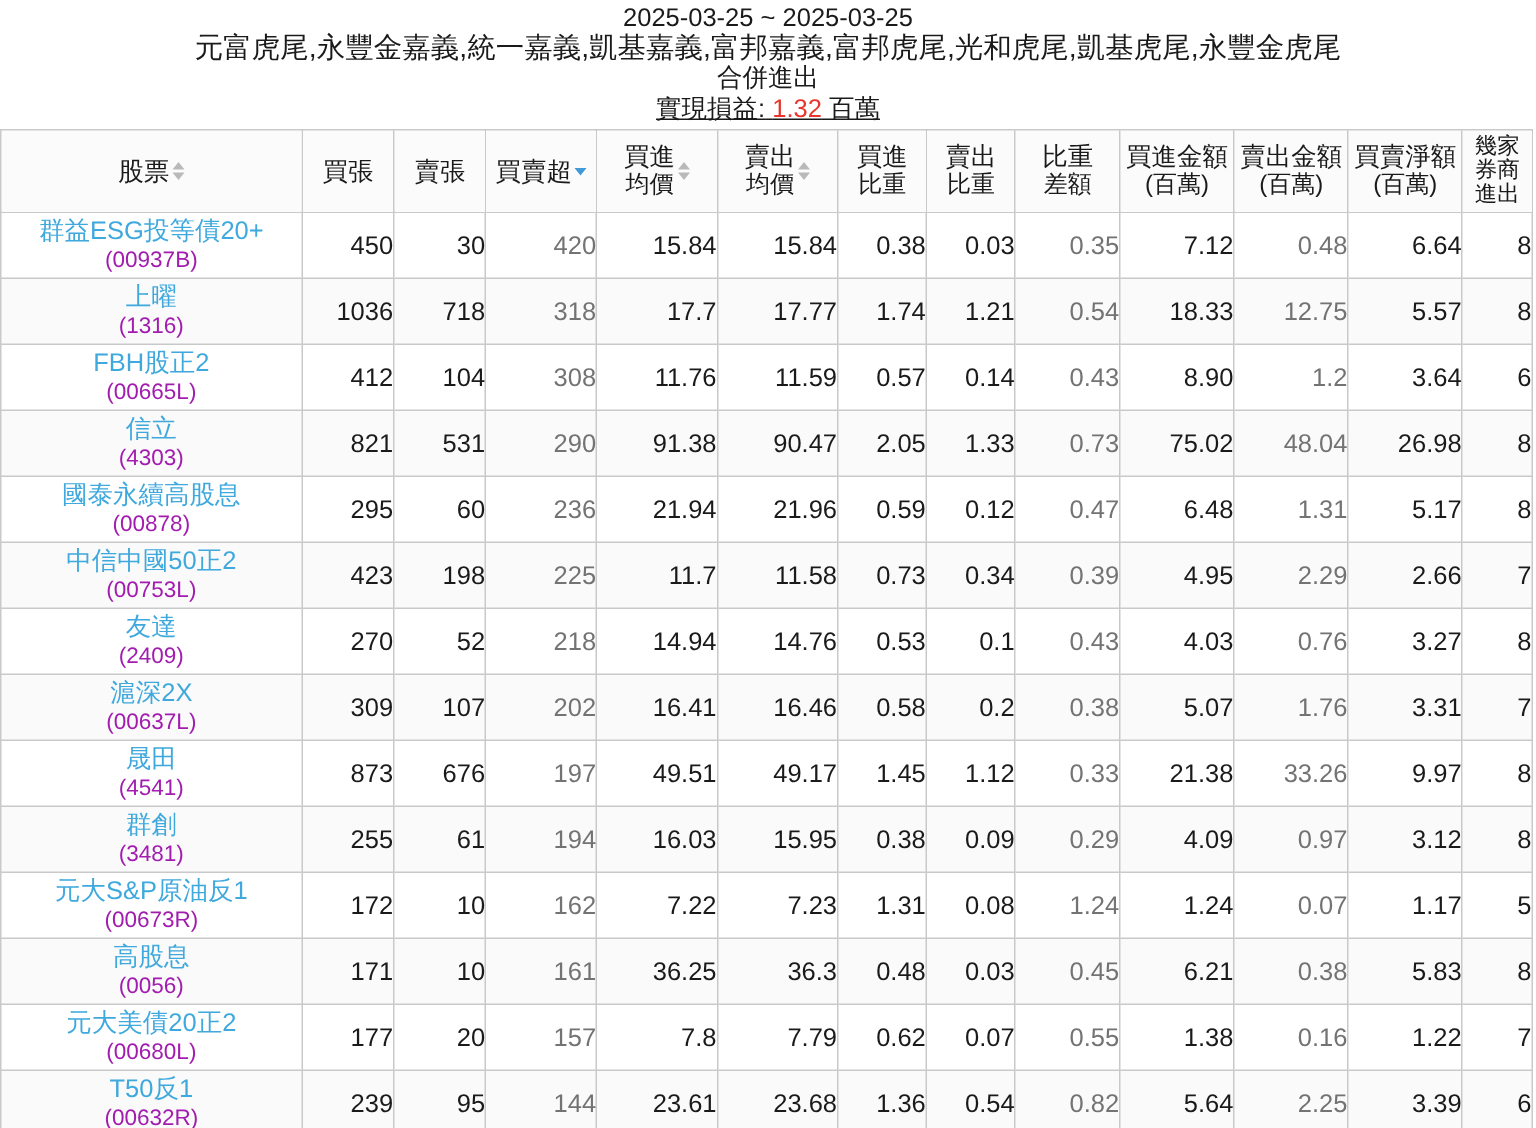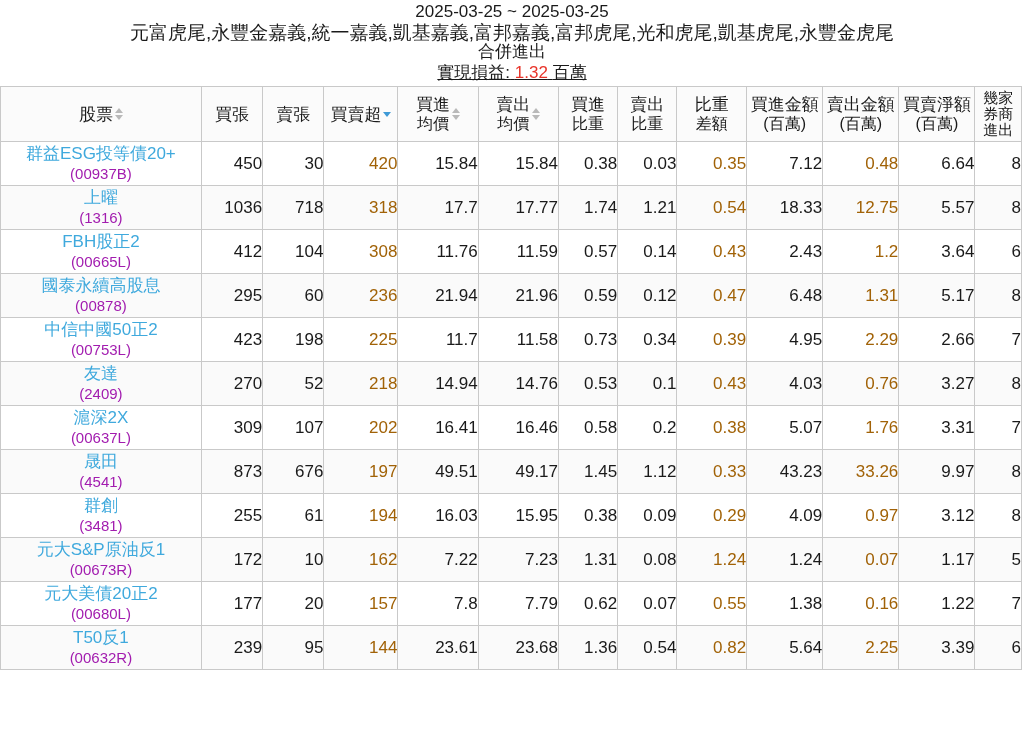--- a/index.html
+++ b/index.html
@@ -123,21 +123,21 @@
     display: block;
     font-size: 15px;
     white-space: nowrap;
   }
   td.num {
     text-align: right;
     padding-right: 5px;
     vertical-align: middle;
   }
   td.red {
-    color: #a16207;
+    color: #737373;
   }
   tbody tr:nth-child(even) {
     background: #fafafa;
   }
   .col-stock { width: 190px; }
   .col-small { width: 58px; }
   .col-buysell { width: 70px; }
   .col-mid { width: 76px; }
   .col-ratio { width: 56px; }
   .col-diff { width: 66px; }
@@ -304,24 +304,42 @@
             <span class="code">(00665L)</span>
           </td>
           <td class="num">412</td>
           <td class="num">104</td>
           <td class="num red">308</td>
           <td class="num">11.76</td>
           <td class="num">11.59</td>
           <td class="num">0.57</td>
           <td class="num">0.14</td>
           <td class="num red">0.43</td>
-          <td class="num">2.43</td>
+          <td class="num">8.90</td>
           <td class="num red">1.2</td>
           <td class="num">3.64</td>
           <td class="num">6</td>
+        </tr>
+        <tr>
+          <td class="stock">
+            <span class="name">信立</span>
+            <span class="code">(4303)</span>
+          </td>
+          <td class="num">821</td>
+          <td class="num">531</td>
+          <td class="num red">290</td>
+          <td class="num">91.38</td>
+          <td class="num">90.47</td>
+          <td class="num">2.05</td>
+          <td class="num">1.33</td>
+          <td class="num red">0.73</td>
+          <td class="num">75.02</td>
+          <td class="num red">48.04</td>
+          <td class="num">26.98</td>
+          <td class="num">8</td>
         </tr>
         <tr>
           <td class="stock">
             <span class="name">國泰永續高股息</span>
             <span class="code">(00878)</span>
           </td>
           <td class="num">295</td>
           <td class="num">60</td>
           <td class="num red">236</td>
           <td class="num">21.94</td>
@@ -394,21 +412,21 @@
             <span class="code">(4541)</span>
           </td>
           <td class="num">873</td>
           <td class="num">676</td>
           <td class="num red">197</td>
           <td class="num">49.51</td>
           <td class="num">49.17</td>
           <td class="num">1.45</td>
           <td class="num">1.12</td>
           <td class="num red">0.33</td>
-          <td class="num">43.23</td>
+          <td class="num">21.38</td>
           <td class="num red">33.26</td>
           <td class="num">9.97</td>
           <td class="num">8</td>
         </tr>
         <tr>
           <td class="stock">
             <span class="name">群創</span>
             <span class="code">(3481)</span>
           </td>
           <td class="num">255</td>
@@ -437,20 +455,38 @@
           <td class="num">1.31</td>
           <td class="num">0.08</td>
           <td class="num red">1.24</td>
           <td class="num">1.24</td>
           <td class="num red">0.07</td>
           <td class="num">1.17</td>
           <td class="num">5</td>
         </tr>
         <tr>
           <td class="stock">
+            <span class="name">高股息</span>
+            <span class="code">(0056)</span>
+          </td>
+          <td class="num">171</td>
+          <td class="num">10</td>
+          <td class="num red">161</td>
+          <td class="num">36.25</td>
+          <td class="num">36.3</td>
+          <td class="num">0.48</td>
+          <td class="num">0.03</td>
+          <td class="num red">0.45</td>
+          <td class="num">6.21</td>
+          <td class="num red">0.38</td>
+          <td class="num">5.83</td>
+          <td class="num">8</td>
+        </tr>
+        <tr>
+          <td class="stock">
             <span class="name">元大美債20正2</span>
             <span class="code">(00680L)</span>
           </td>
           <td class="num">177</td>
           <td class="num">20</td>
           <td class="num red">157</td>
           <td class="num">7.8</td>
           <td class="num">7.79</td>
           <td class="num">0.62</td>
           <td class="num">0.07</td>

